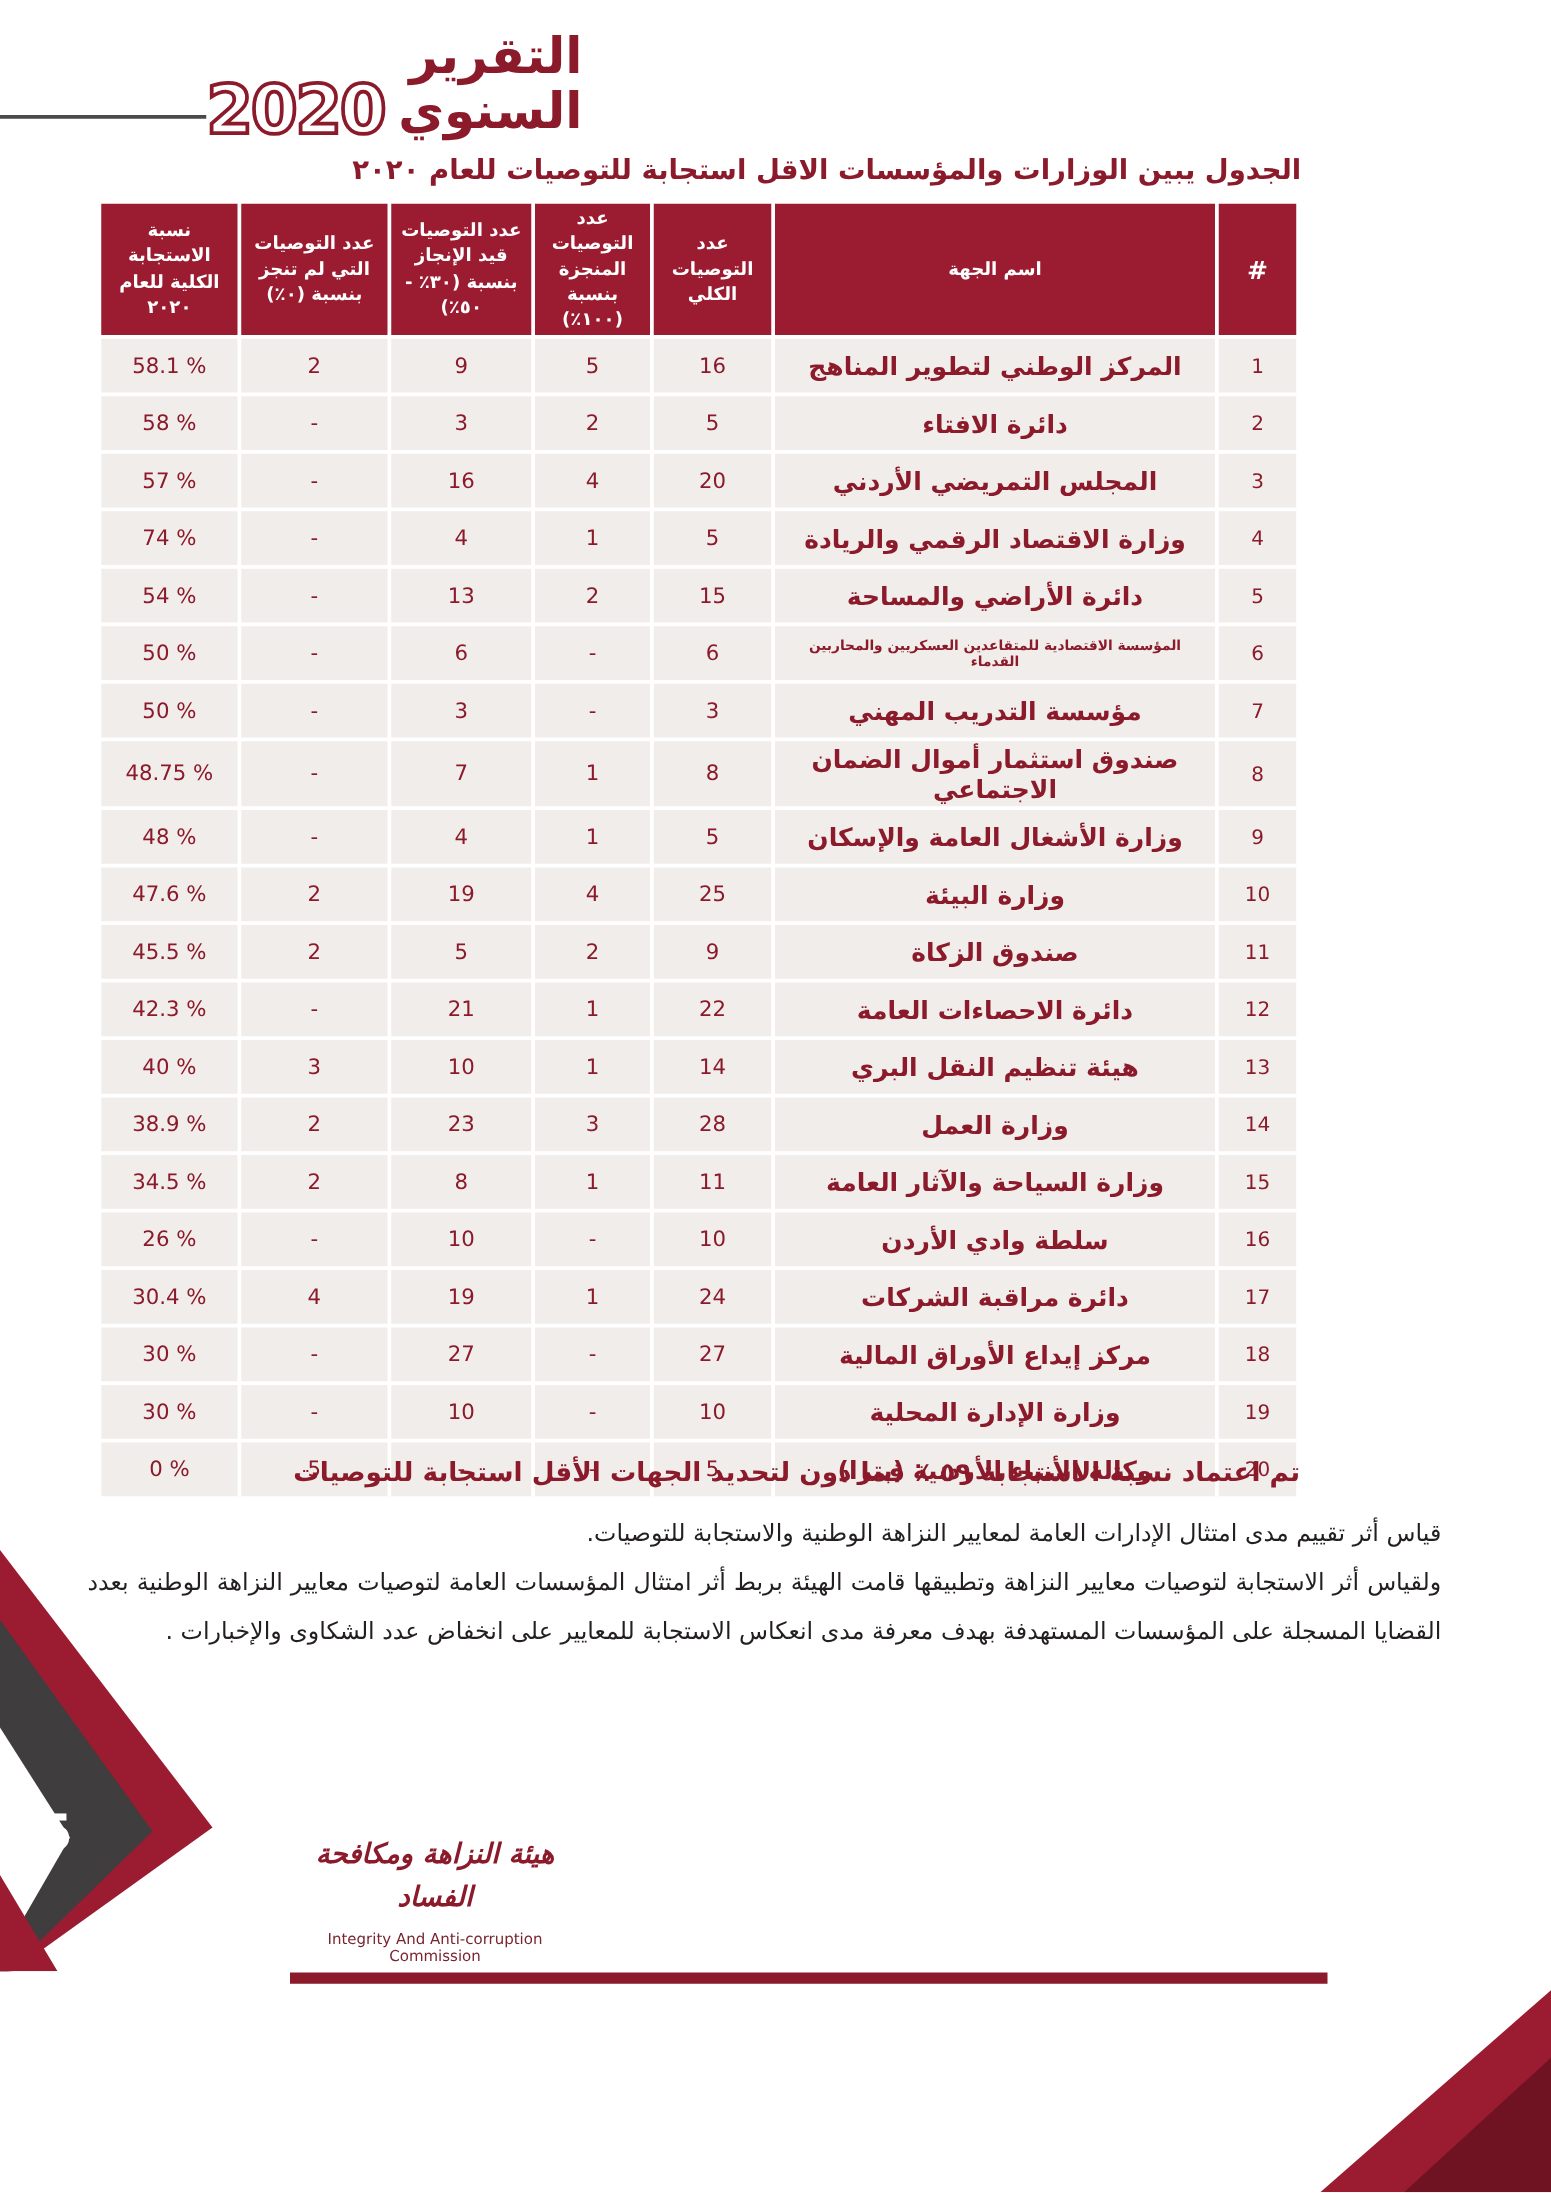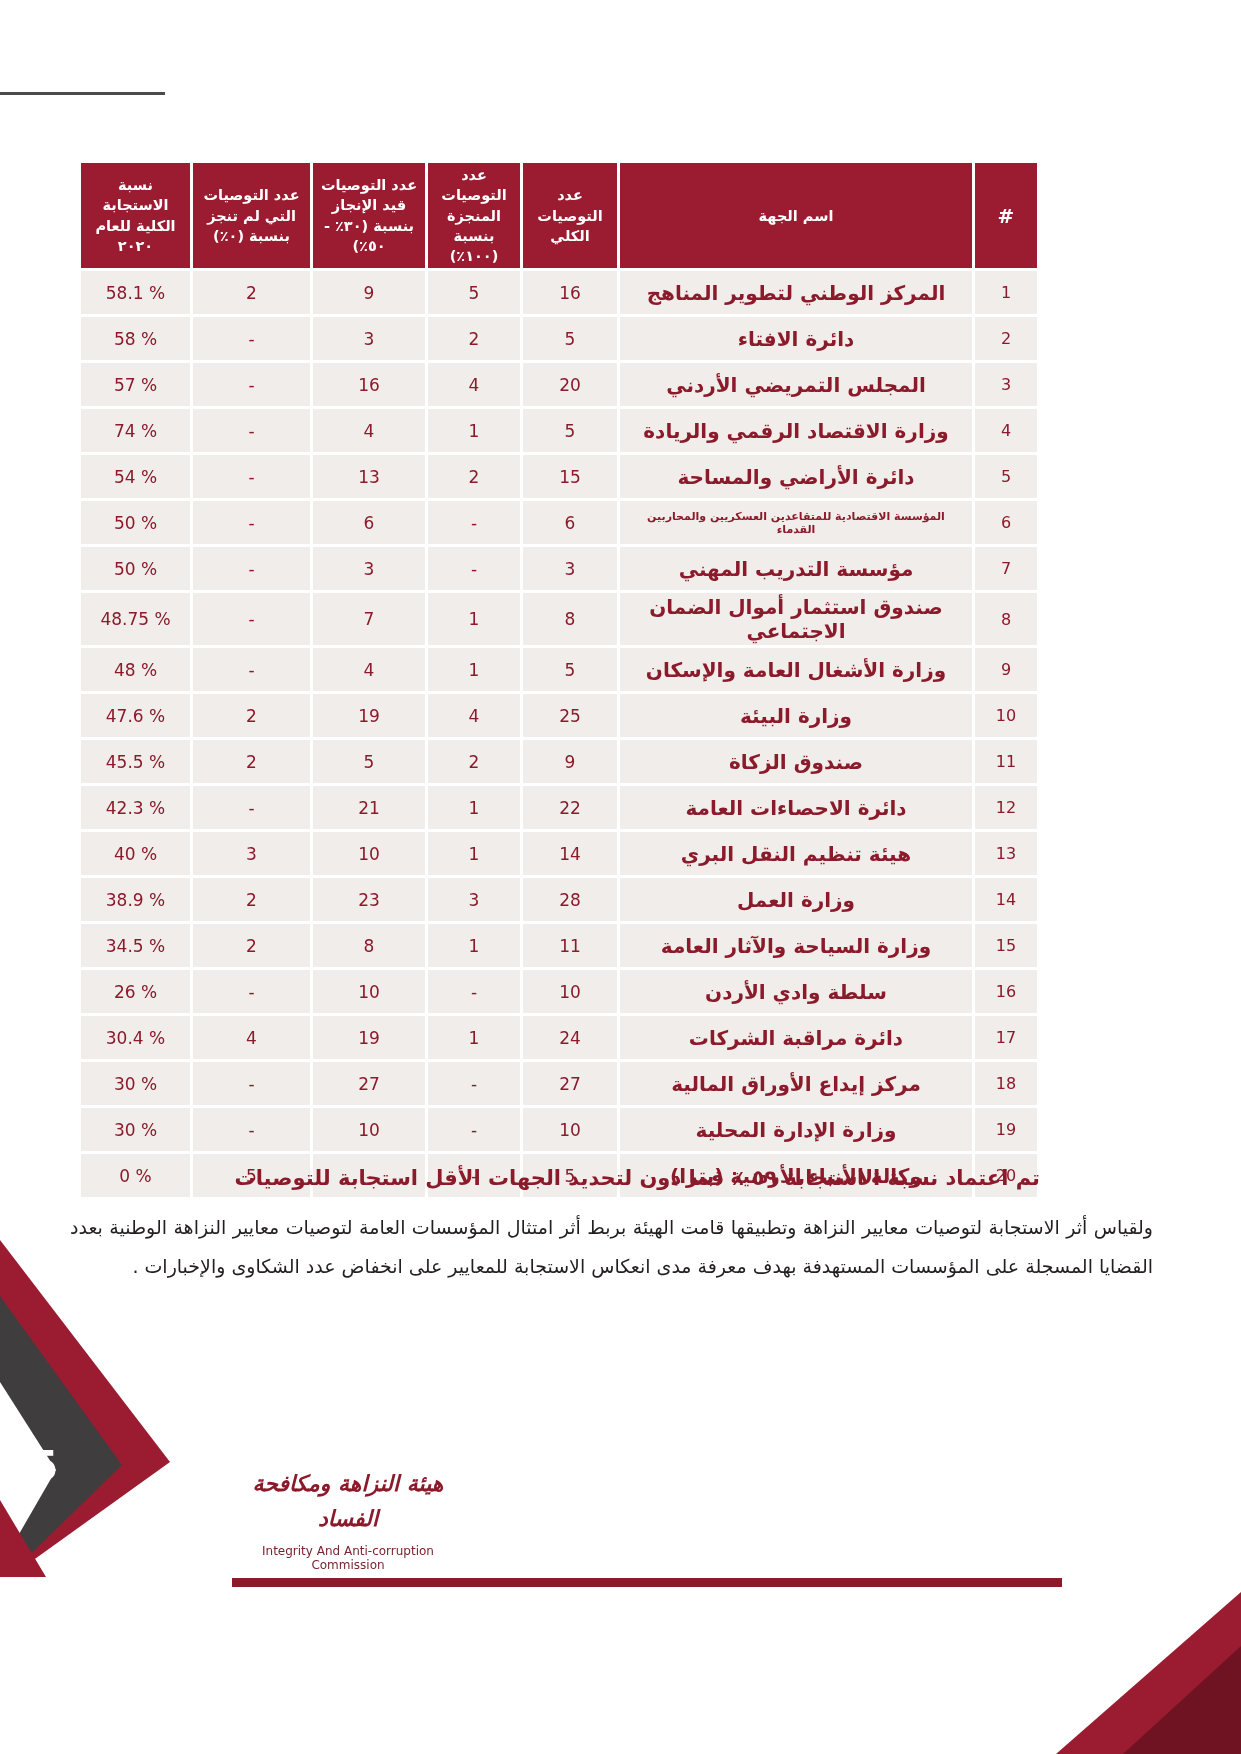--- a/index.html
+++ b/index.html
@@ -115,21 +115,27 @@
     width: 118px; height: 108px; background: #6f1322;
     clip-path: polygon(100% 0, 100% 100%, 0 100%);
   }
 </style>
 </head>
 <body>
 
 <div class="page">
 
   <div class="top-rule"></div>
-
+  <div class="logo">
+    <span class="logo-word1">التقرير</span>
+    <span class="logo-word2">السنوي</span>
+    <span class="logo-year">2020</span>
+  </div>
+
+  <div class="doc-title">الجدول يبين الوزارات والمؤسسات الاقل استجابة للتوصيات للعام ٢٠٢٠</div>
 
   <table class="response-table">
     <colgroup>
       <col style="width:62px">
       <col style="width:352px">
       <col style="width:94px">
       <col style="width:92px">
       <col style="width:112px">
       <col style="width:117px">
       <col style="width:109px">
@@ -325,20 +331,21 @@
           <td class="c-in_progress">-</td>
           <td class="c-not_done">5</td>
           <td class="c-rate">0 %</td>
         </tr>
       </tbody>
   </table>
 
   <div class="threshold-note">تم اعتماد نسبة الاستجابة ٥٩ ٪ فما دون لتحديد الجهات الأقل استجابة للتوصيات</div>
 
   <div class="body-text">
+    <p>قياس أثر تقييم مدى امتثال الإدارات العامة لمعايير النزاهة الوطنية والاستجابة للتوصيات.</p>
     <p>ولقياس أثر الاستجابة لتوصيات معايير النزاهة وتطبيقها قامت الهيئة بربط أثر امتثال المؤسسات العامة  لتوصيات معايير النزاهة الوطنية بعدد القضايا المسجلة على المؤسسات المستهدفة بهدف معرفة مدى انعكاس الاستجابة للمعايير على انخفاض عدد الشكاوى والإخبارات .</p>
   </div>
 
   <svg class="corner-left" width="200" height="345" viewBox="0 0 200 345">
     <polygon points="0,8 170,230 0,352" fill="#9b1c31"></polygon>
     <polygon points="0,64 122,233 0,352" fill="#3f3d3e"></polygon>
     <polygon points="0,150 56,238 0,335" fill="#ffffff"></polygon>
     <polygon points="0,268 46,345 0,345" fill="#9b1c31"></polygon>
     <text x="58" y="248" fill="#ffffff" font-size="40" font-weight="bold">35</text>
   </svg>

